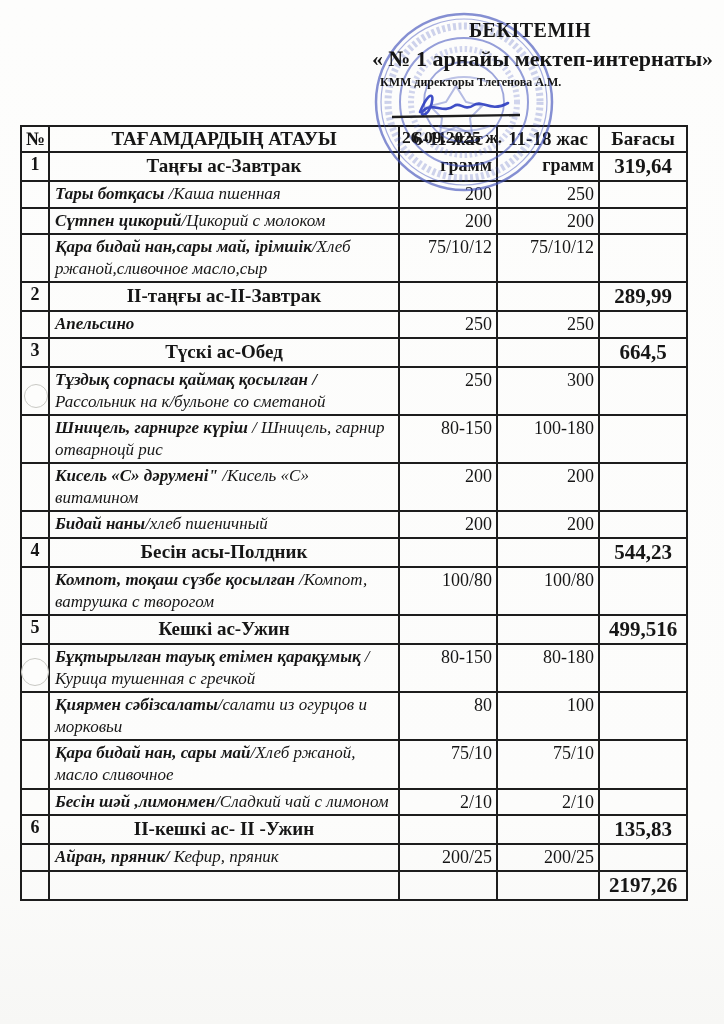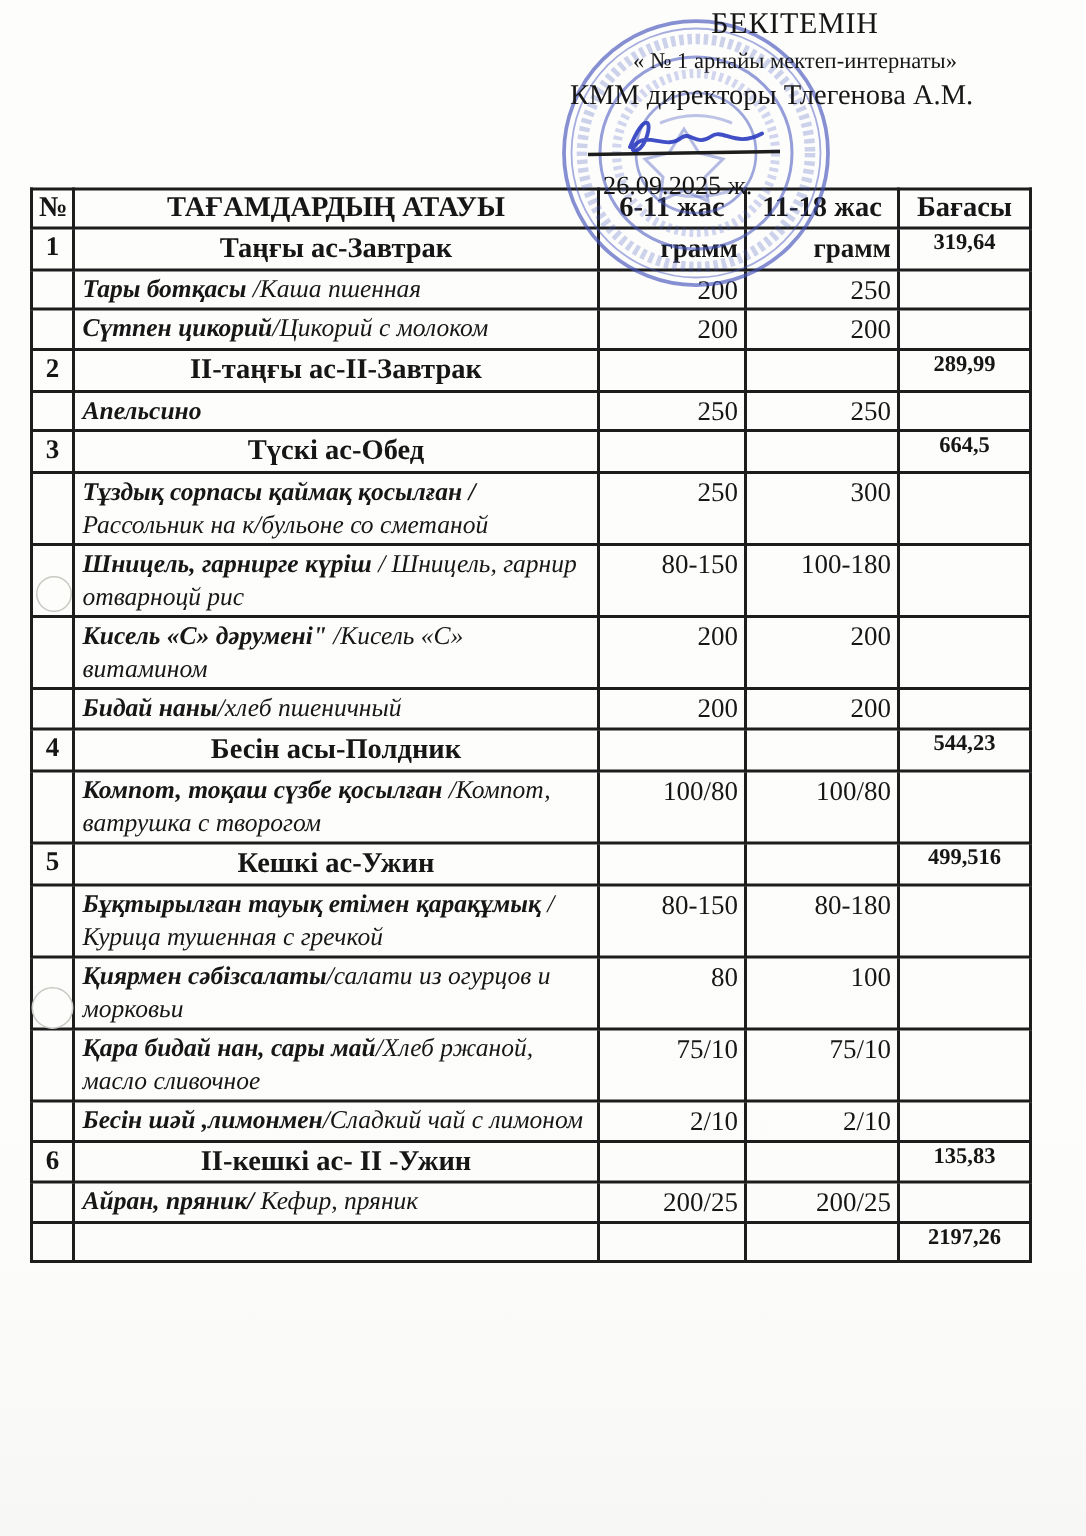--- a/index.html
+++ b/index.html
@@ -10,27 +10,27 @@
     color:#161616;
     position:relative;
     overflow:hidden;
   }
   .page{
     position:absolute;inset:0;
     background:linear-gradient(180deg,#fdfdfc 0%,#fcfcfb 80%,#f7f7f5 100%);
   }
   
   .approval{
-    position:absolute;left:372px;top:4px;width:316px;
-    text-align:center;font-weight:normal;line-height:1.2;
+    position:absolute;left:372px;top:18px;width:316px;
+    text-align:center;font-weight:bold;line-height:1.2;
     z-index:3;
   }
   .approval .l1{font-size:20px;letter-spacing:.5px;}
-  .approval .l2{font-size:15px;margin-top:4px;white-space:nowrap;}
-  .approval .l3{font-size:19px;margin-top:3px;white-space:nowrap;text-align:left;padding-left:8px;}
+  .approval .l2{font-size:22px;margin-top:4px;white-space:nowrap;}
+  .approval .l3{font-size:12px;margin-top:3px;white-space:nowrap;text-align:left;padding-left:8px;}
   .sig-wrap{position:relative;height:34px;margin-top:2px;}
   .sig-wrap svg{position:absolute;left:18px;top:-6px;}
   .approval .date{
     font-size:17.5px;text-align:left;padding-left:30px;margin-top:1px;white-space:nowrap;
   }
   
   .stamp{
     position:absolute;left:368px;top:6px;width:192px;height:192px;
     z-index:2;pointer-events:none;opacity:.85;
   }
@@ -42,21 +42,21 @@
   }
   table.menu td, table.menu th{
     border:2px solid #1d1d1d;
     padding:1px 4px;
     vertical-align:top;
     overflow:hidden;
   }
   th{font-size:19px;font-weight:bold;text-align:center;vertical-align:middle;padding:4px 2px;}
   td.c-num{font-size:18px;font-weight:bold;text-align:center;}
   td.c-val{font-size:18px;text-align:right;line-height:1.25;}
-  td.c-price{font-size:15px;font-weight:bold;text-align:center;}
+  td.c-price{font-size:21px;font-weight:bold;text-align:center;}
   tr.section td.c-name{font-size:19px;font-weight:bold;text-align:center;line-height:1.25;margin-top:40px;}
   tr.section td.c-val{font-weight:bold;}
   tr.item td.c-name{font-size:17px;line-height:1.3;text-align:left;padding-left:5px;}
   .kk{font-weight:bold;font-style:italic;}
   .ru{font-style:italic;}
   tr.single td{height:22px;}
   tr.sec td{height:22px;}
   
   .blob{
     position:absolute;border-radius:50%;
@@ -129,20 +129,27 @@
           <td class="c-val">250</td>
           <td class="c-price"></td>
         </tr>
         <tr class="item single sec">
           <td class="c-num"></td>
           <td class="c-name"><span class="kk">Сүтпен цикорий</span><span class="ru">/Цикорий с молоком</span></td>
           <td class="c-val">200</td>
           <td class="c-val">200</td>
           <td class="c-price"></td>
         </tr>
+        <tr class="item">
+          <td class="c-num"></td>
+          <td class="c-name"><span class="kk">Қара бидай нан,сары май, ірімшік</span><span class="ru">/Хлеб ржаной,сливочное масло,сыр</span></td>
+          <td class="c-val">75/10/12</td>
+          <td class="c-val">75/10/12</td>
+          <td class="c-price"></td>
+        </tr>
         <tr class="section single sec">
           <td class="c-num">2</td>
           <td class="c-name">ІІ-таңғы ас-ІІ-Завтрак</td>
           <td class="c-val"></td>
           <td class="c-val"></td>
           <td class="c-price">289,99</td>
         </tr>
         <tr class="item single sec">
           <td class="c-num"></td>
           <td class="c-name"><span class="kk">Апельсино</span><span class="ru"></span></td>

